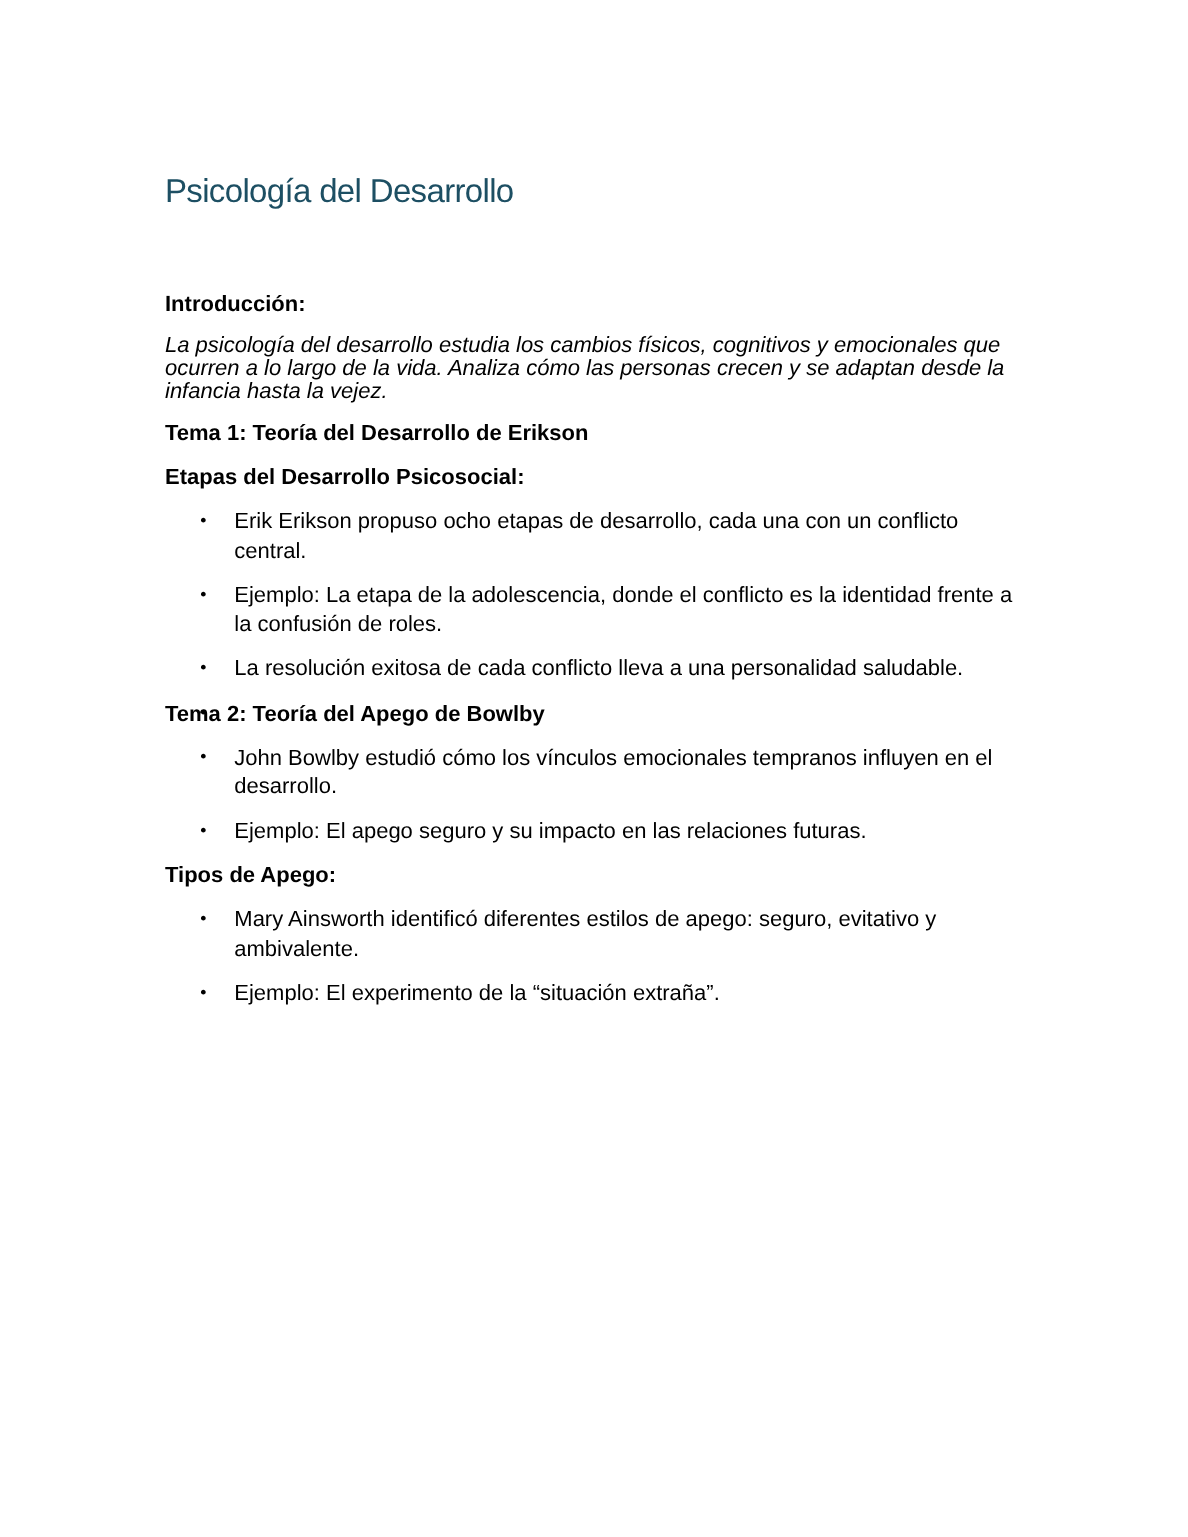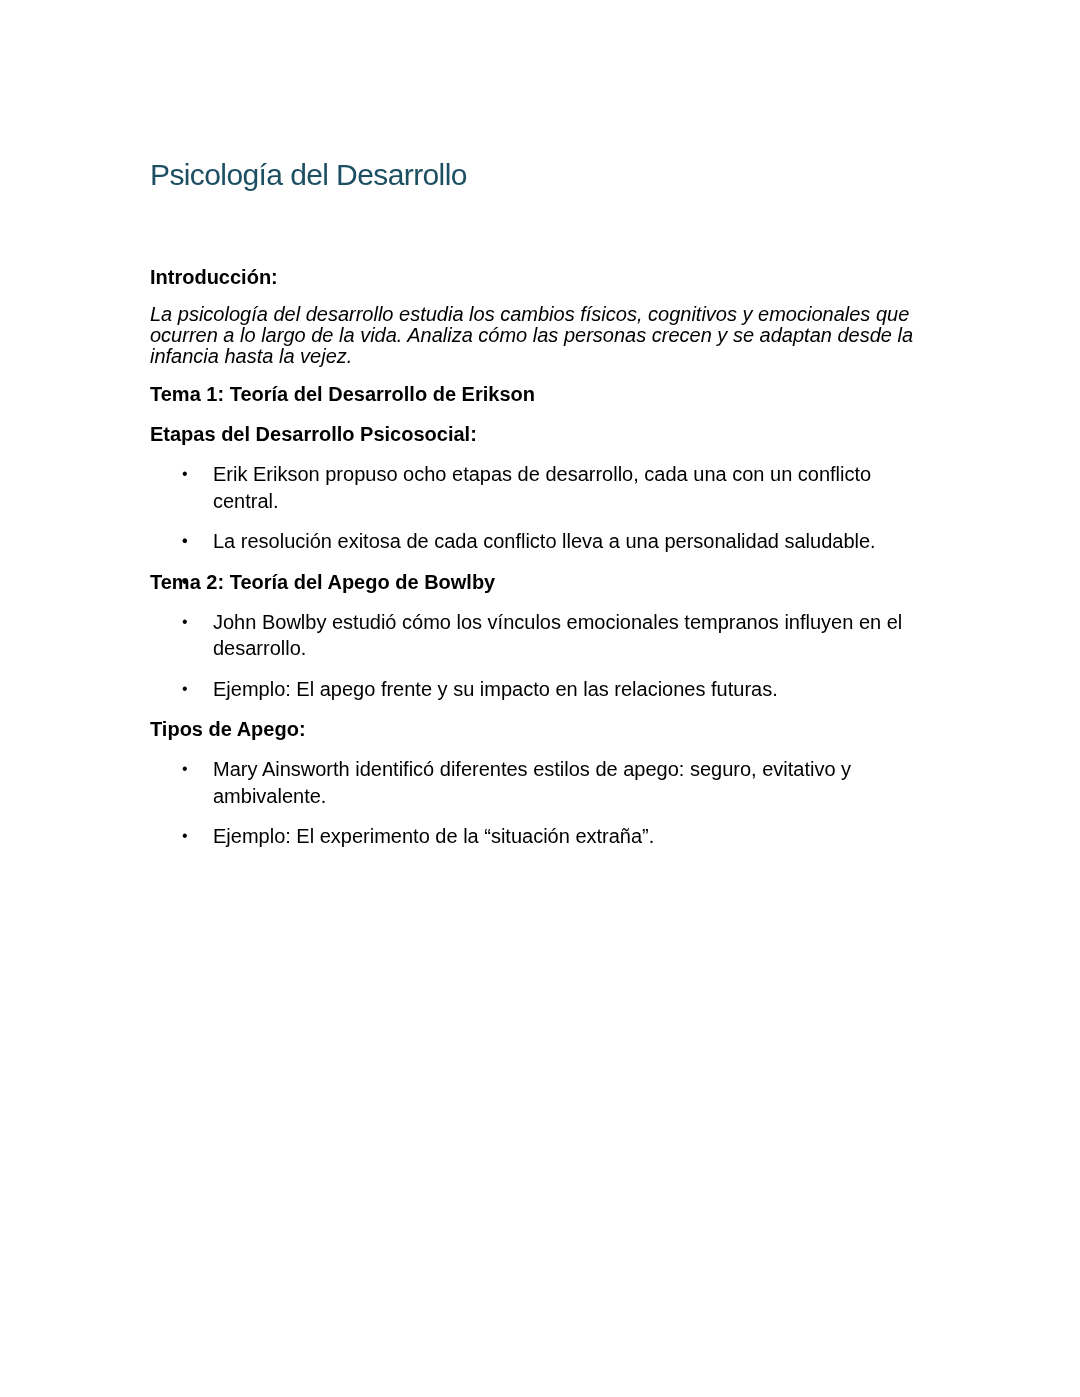--- a/index.html
+++ b/index.html
@@ -83,20 +83,21 @@
 
     <div class="heading">Tema 1: Teoría del Desarrollo de Erikson</div>
     <div class="heading">Etapas del Desarrollo Psicosocial:</div>
     <ul class="bullets">
       <li>
         <span class="bullet">•</span>
         <span>Erik Erikson propuso ocho etapas de desarrollo, cada una con un conflicto central.</span>
       </li>
       <li>
         <span class="bullet">•</span>
+        <span>Ejemplo: La etapa de la adolescencia, donde el conflicto es la identidad frente a la confusión de roles.</span>
       </li>
     </ul>
 
     <ul class="bullets">
       <li>
         <span class="bullet">•</span>
         <span>La resolución exitosa de cada conflicto lleva a una personalidad saludable.</span>
       </li>
       <li>
         <span class="bullet">•</span>
@@ -104,21 +105,21 @@
     </ul>
 
     <div class="heading">Tema 2: Teoría del Apego de Bowlby</div>
     <ul class="bullets">
       <li>
         <span class="bullet">•</span>
         <span>John Bowlby estudió cómo los vínculos emocionales tempranos influyen en el desarrollo.</span>
       </li>
       <li>
         <span class="bullet">•</span>
-        <span>Ejemplo: El apego frente y su impacto en las relaciones futuras.</span>
+        <span>Ejemplo: El apego seguro y su impacto en las relaciones futuras.</span>
       </li>
     </ul>
 
     <div class="heading">Tipos de Apego:</div>
     <ul class="bullets">
       <li>
         <span class="bullet">•</span>
         <span>Mary Ainsworth identificó diferentes estilos de apego: seguro, evitativo y ambivalente.</span>
       </li>
       <li>

